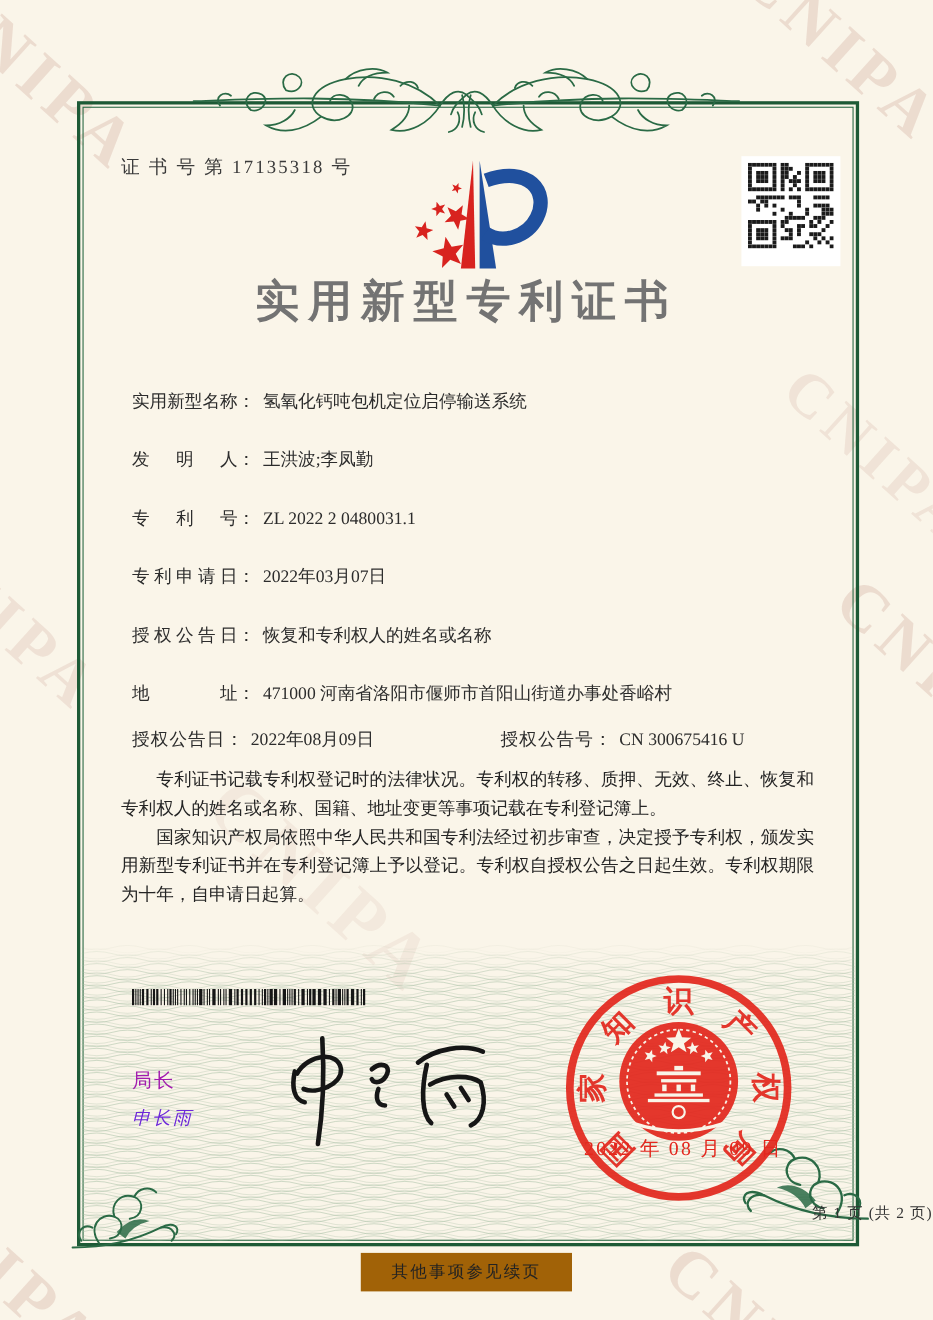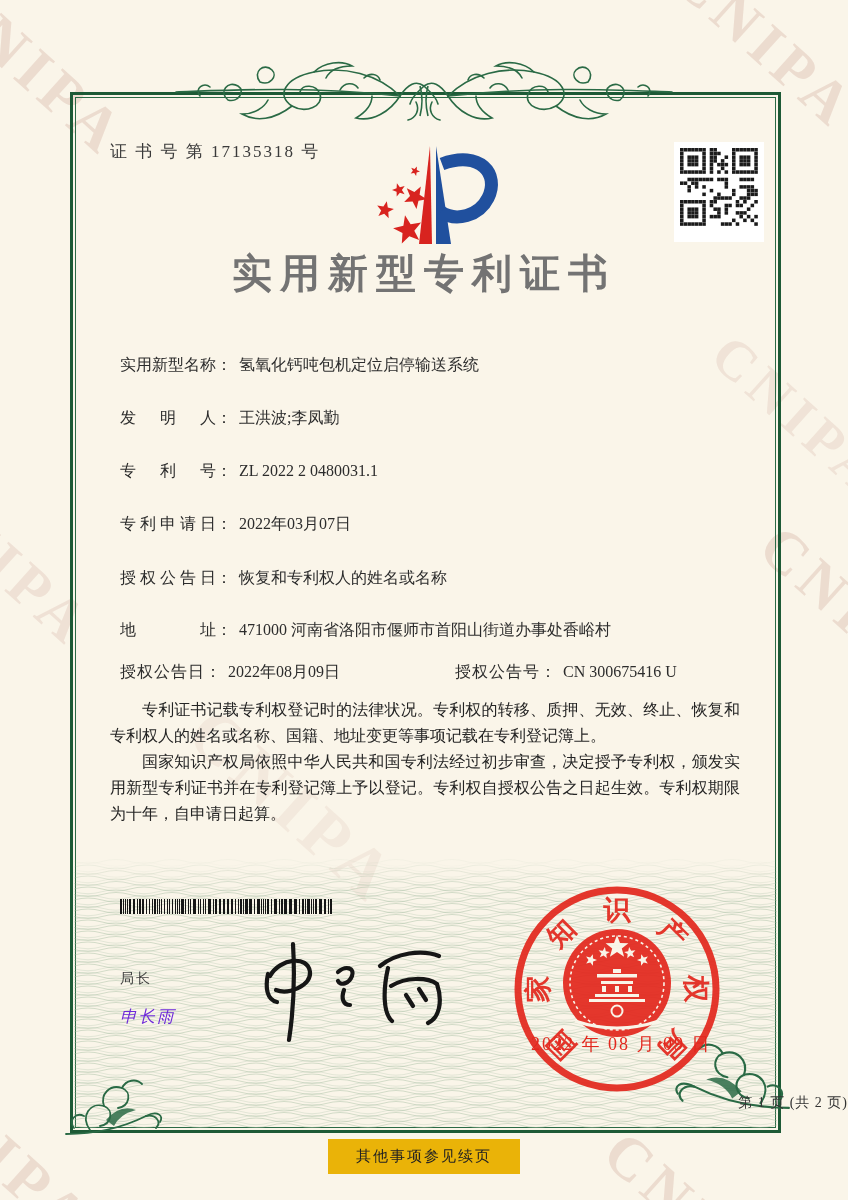--- a/index.html
+++ b/index.html
@@ -81,37 +81,37 @@
   .glabel{letter-spacing:1px;}
 
   .body-text{
     position:absolute;left:110px;top:697px;width:630px;
     font-size:16px;line-height:26px;text-align:justify;color:#242424;
   }
   .body-text p{margin:0;text-indent:2em;}
 
   .barcode{position:absolute;left:120px;top:899px;}
 
-  .sig-title{position:absolute;left:120px;top:970px;font-family:"Liberation Sans","DejaVu Sans",sans-serif;font-size:14px;color:#404040;letter-spacing:2px;}
+  .sig-title{position:absolute;left:120px;top:970px;font-family:"Liberation Sans","DejaVu Sans",sans-serif;font-size:18px;color:#a21caf;letter-spacing:2px;}
   .sig-name{position:absolute;left:120px;top:1006px;font-family:"Liberation Sans","DejaVu Sans",sans-serif;font-size:16.5px;color:#6d28d9;letter-spacing:2px;font-style:italic;}
   .sig-script{position:absolute;left:246px;top:928px;}
 
   .seal{position:absolute;left:505px;top:883px;z-index:3;}
   .seal-date{
     position:absolute;left:531px;top:1032px;z-index:4;
     font-size:18px;color:#e3271d;letter-spacing:2px;white-space:nowrap;
   }
 
   .page-num{
     position:absolute;left:0;top:1094px;width:848px;text-align:right;
     font-size:14px;color:#333;letter-spacing:1px;z-index:3;
   }
   .note-box{
     position:absolute;left:50%;top:1139px;transform:translateX(-50%);
-    background:#eab308;padding:8px 28px;z-index:3;
+    background:#a16207;padding:8px 28px;z-index:3;
     font-size:15px;color:#222;letter-spacing:2px;white-space:nowrap;
   }
 </style>
 </head>
 <body>
 
 <div class="page">
 
   <span class="wm wm1">CNIPA</span>
   <span class="wm wm2">CNIPA</span>

